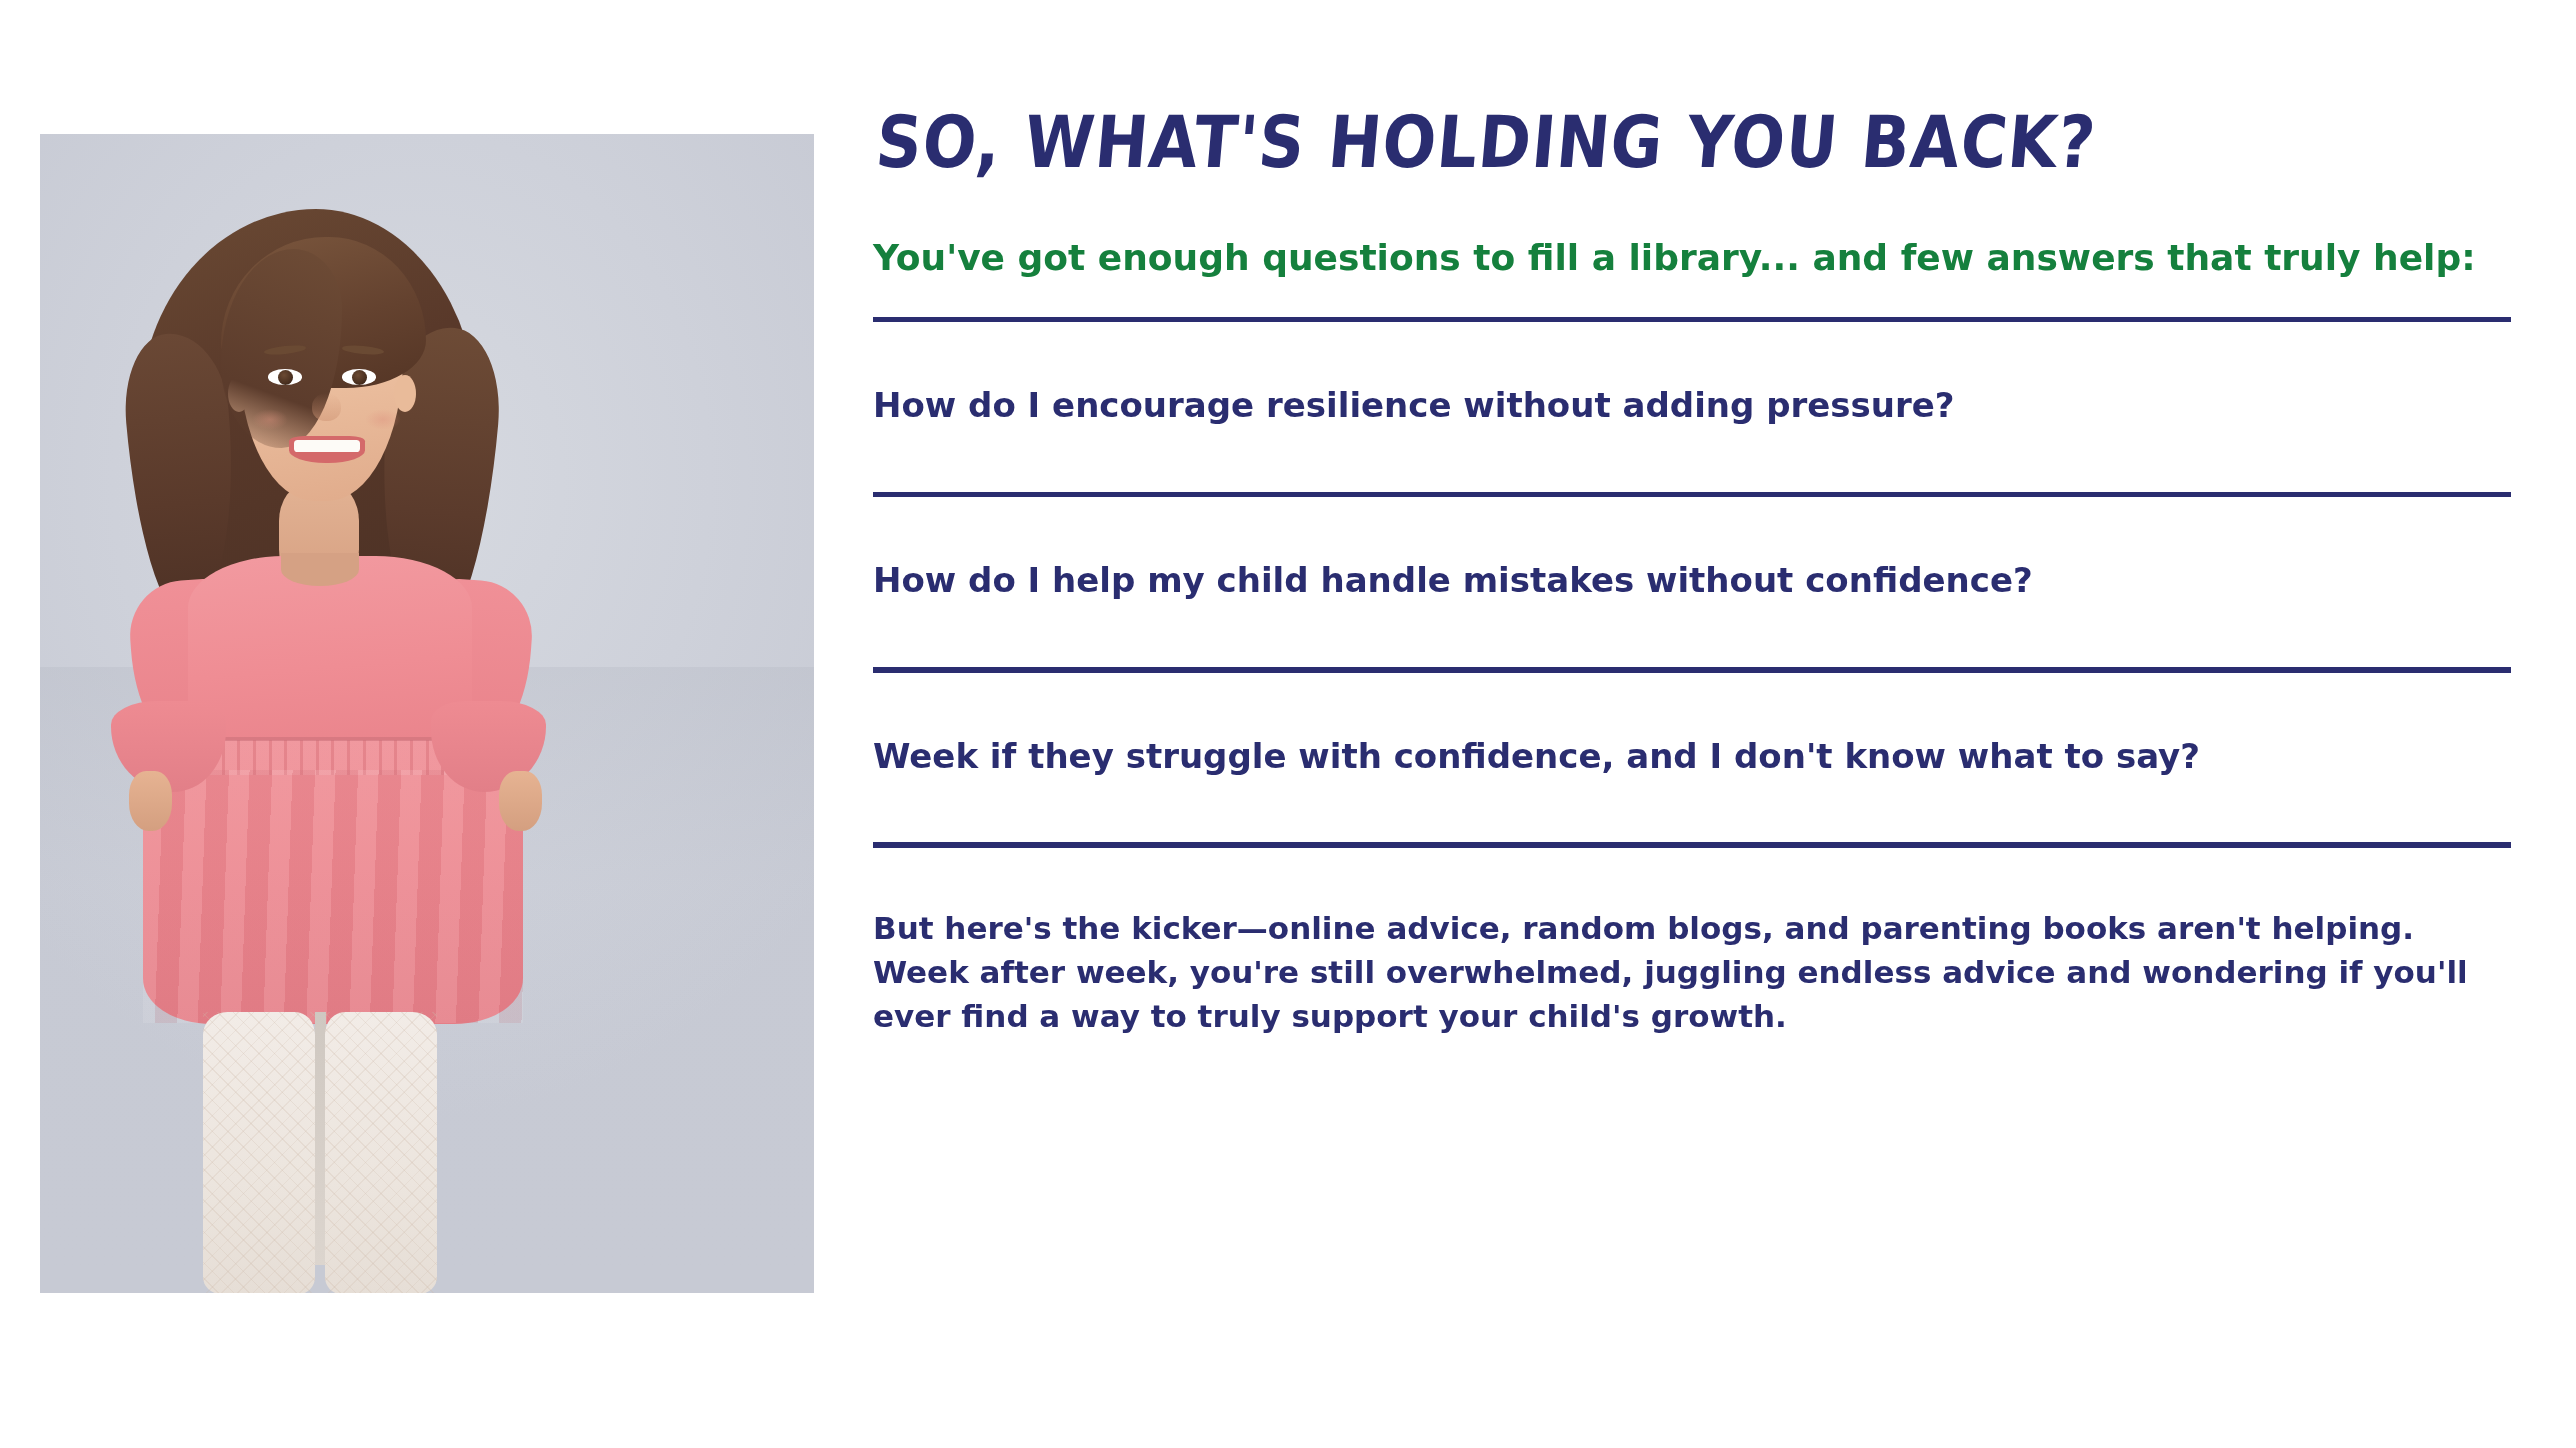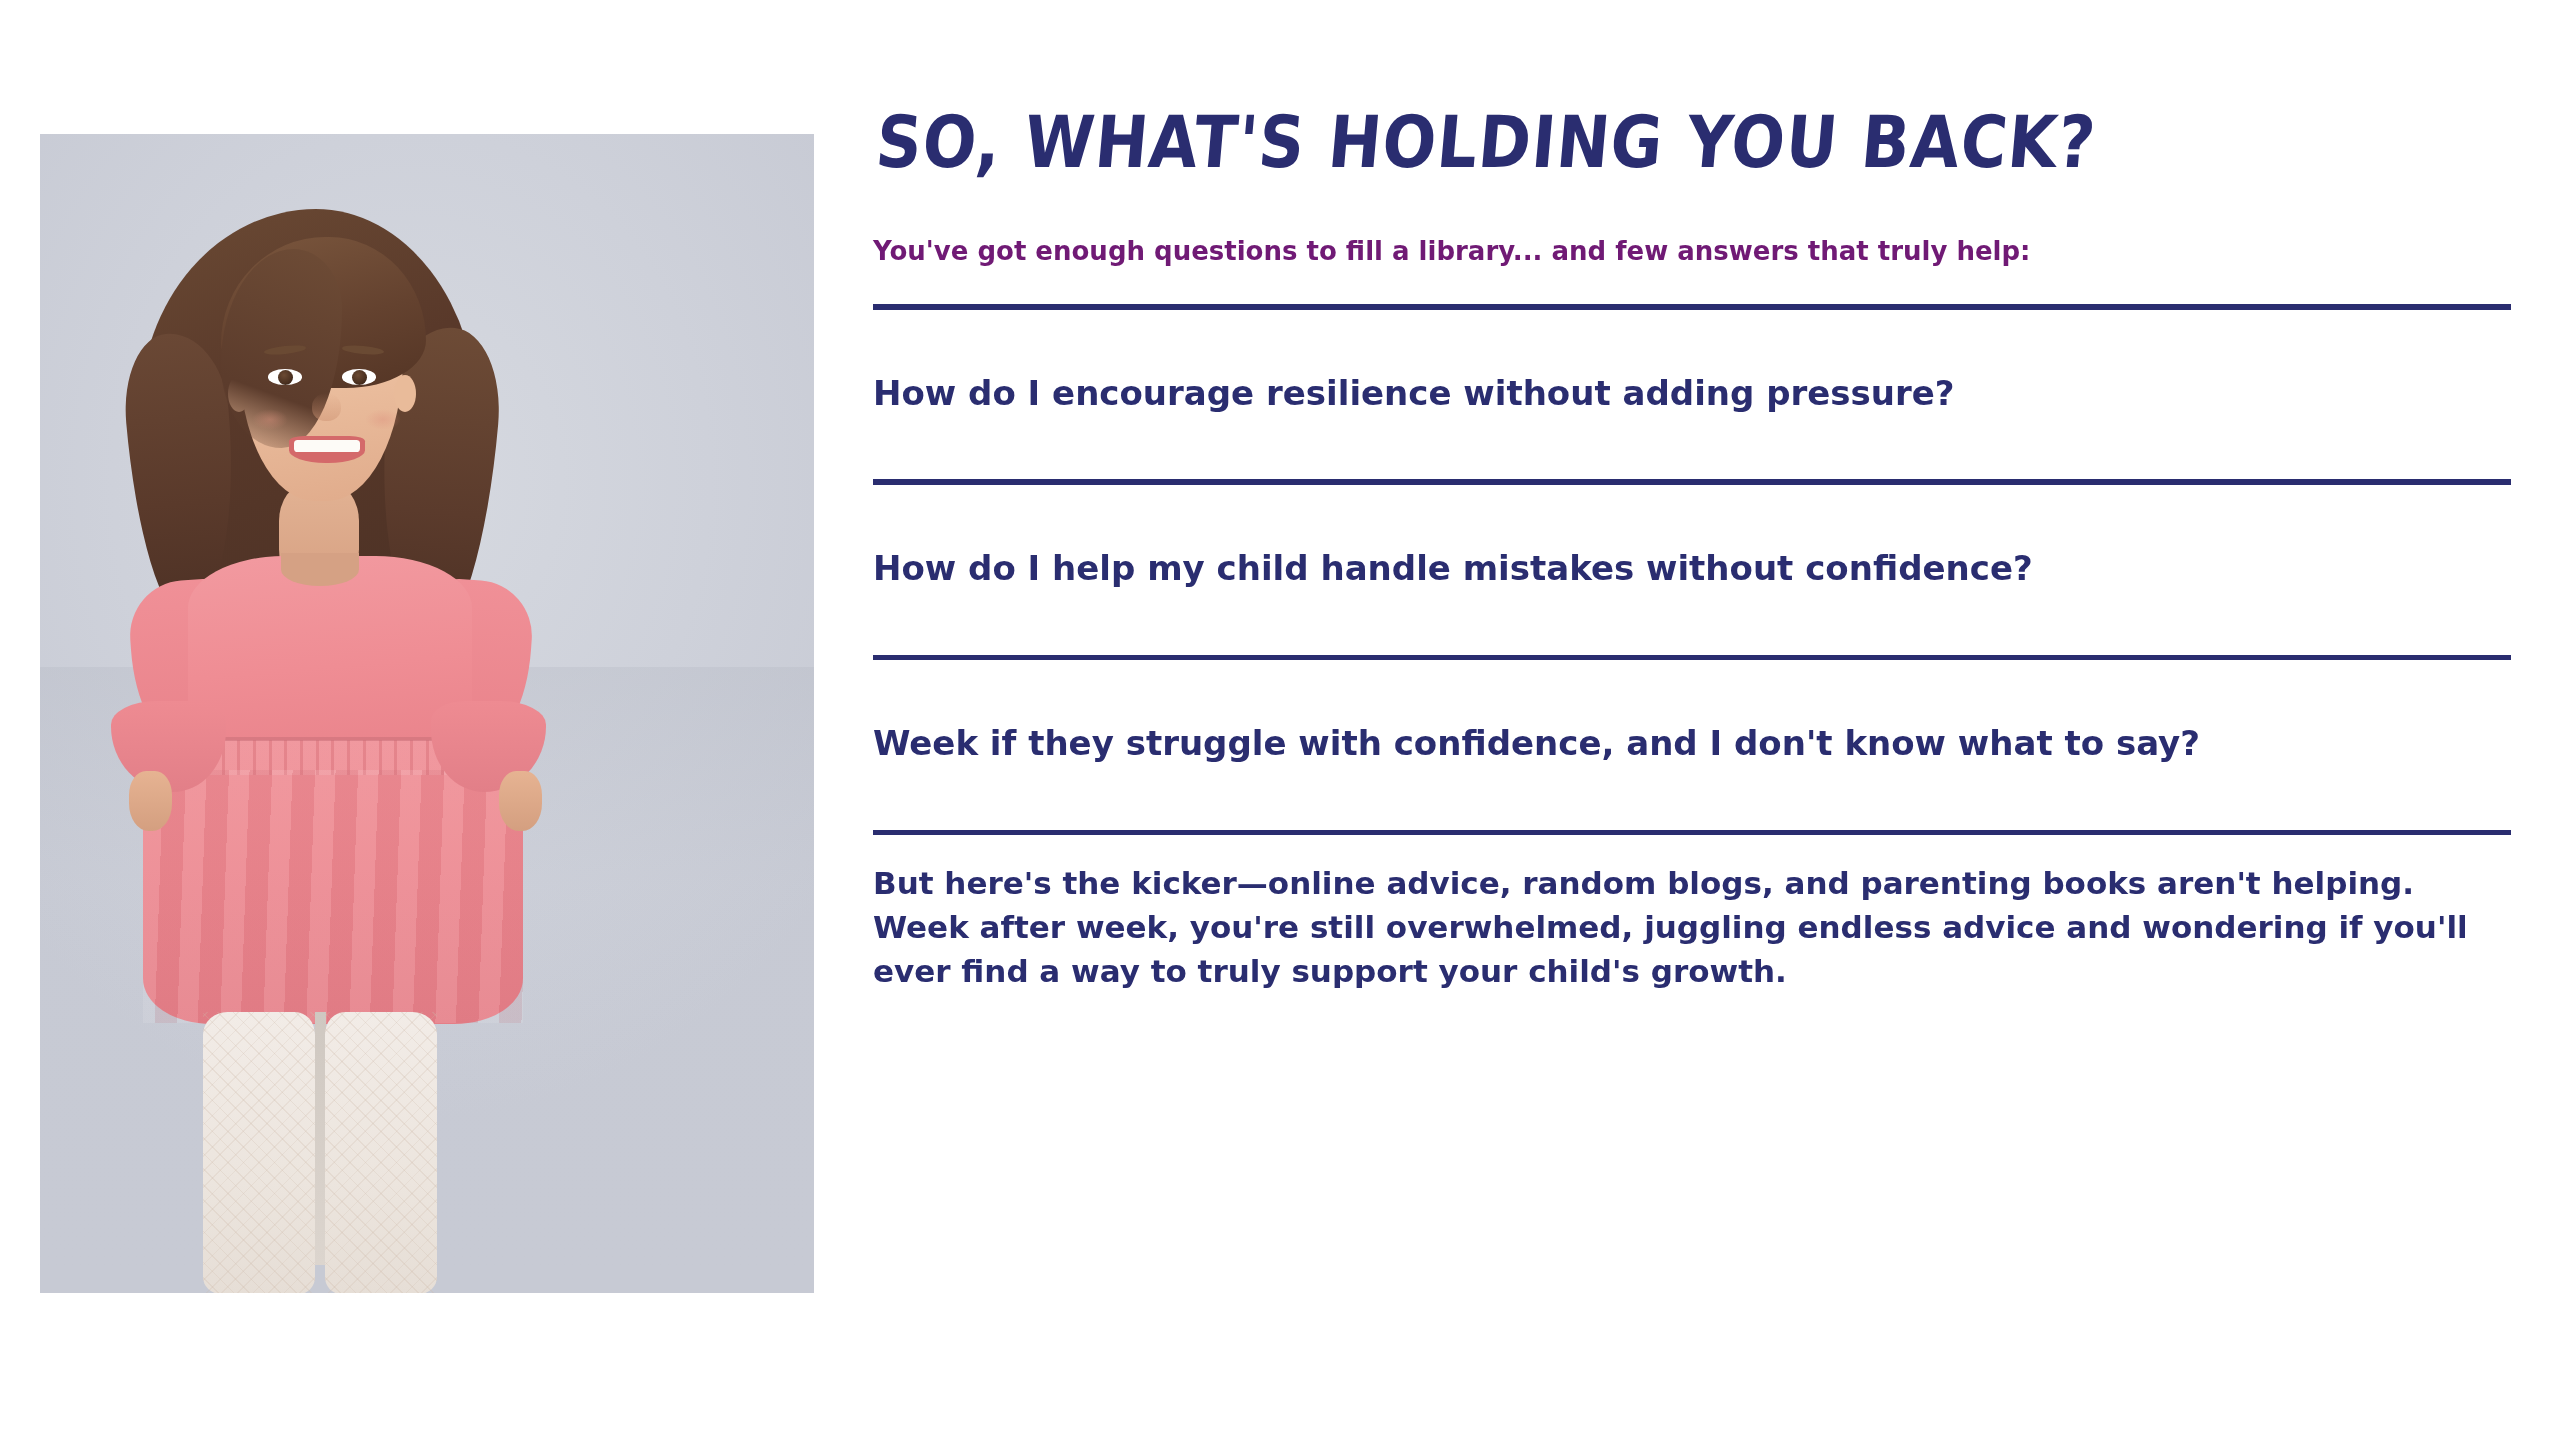--- a/index.html
+++ b/index.html
@@ -192,22 +192,22 @@
     font-size:63px;
     letter-spacing:1.2px;
     line-height:1.06;
     text-transform:uppercase;
     transform:skewX(-5deg) scaleY(1.14);
     transform-origin:left bottom;
     margin:0 0 53px 0;
     white-space:nowrap;
   }
   .subtitle{
-    color:#701a75;
-    font-size:26px;
+    color:#15803d;
+    font-size:36px;
     font-weight:600;
     line-height:1.25;
     margin:0 0 37px 0;
   }
   .divider{
     width:1638px;height:5.4px;
     background:#2a2d70;
     margin:0;
   }
   .question{
@@ -217,21 +217,21 @@
     line-height:1.2;
     margin:0;
     padding:63px 0 66px 0;
   }
   .closing{
     color:#2a2d70;
     font-size:31px;
     font-weight:600;
     line-height:1.42;
     margin:0;
-    padding-top:26px;
+    padding-top:58px;
     width:1641px;
   }
 </style>
 </head>
 <body>
 
 <div class="slide">
 
   <div class="photo">
     <div class="bg"></div>

